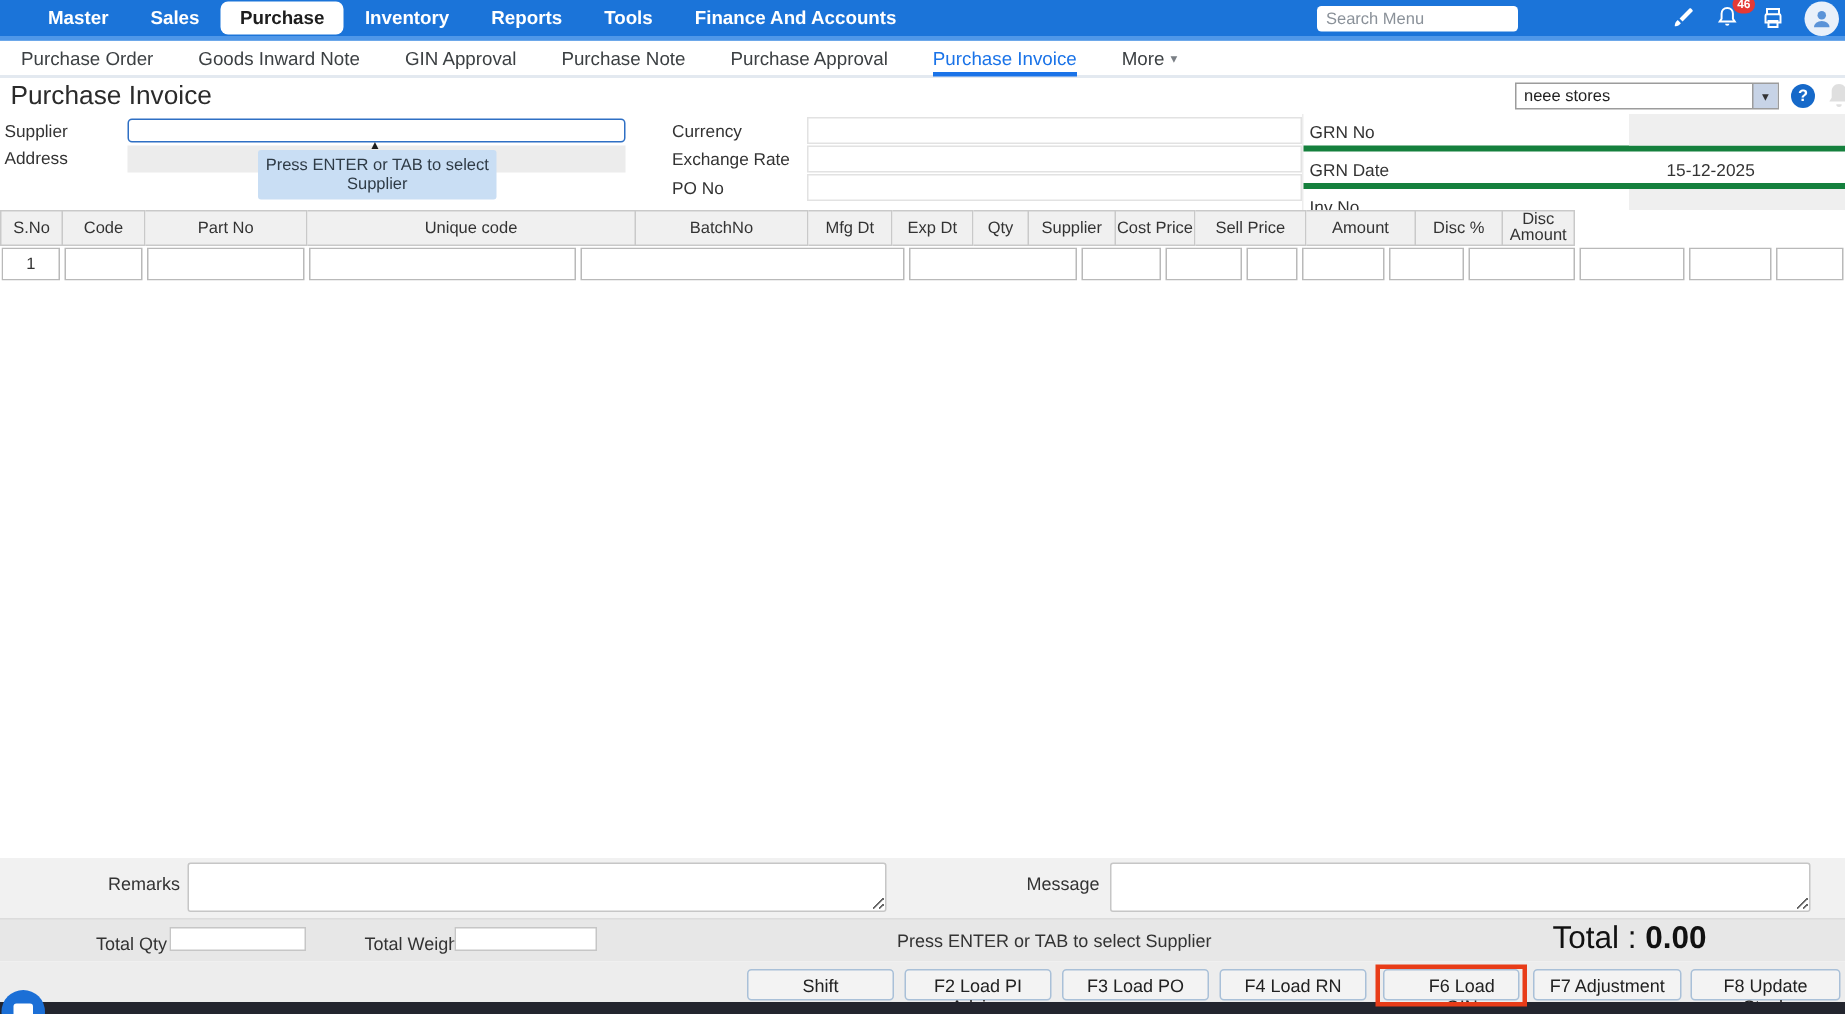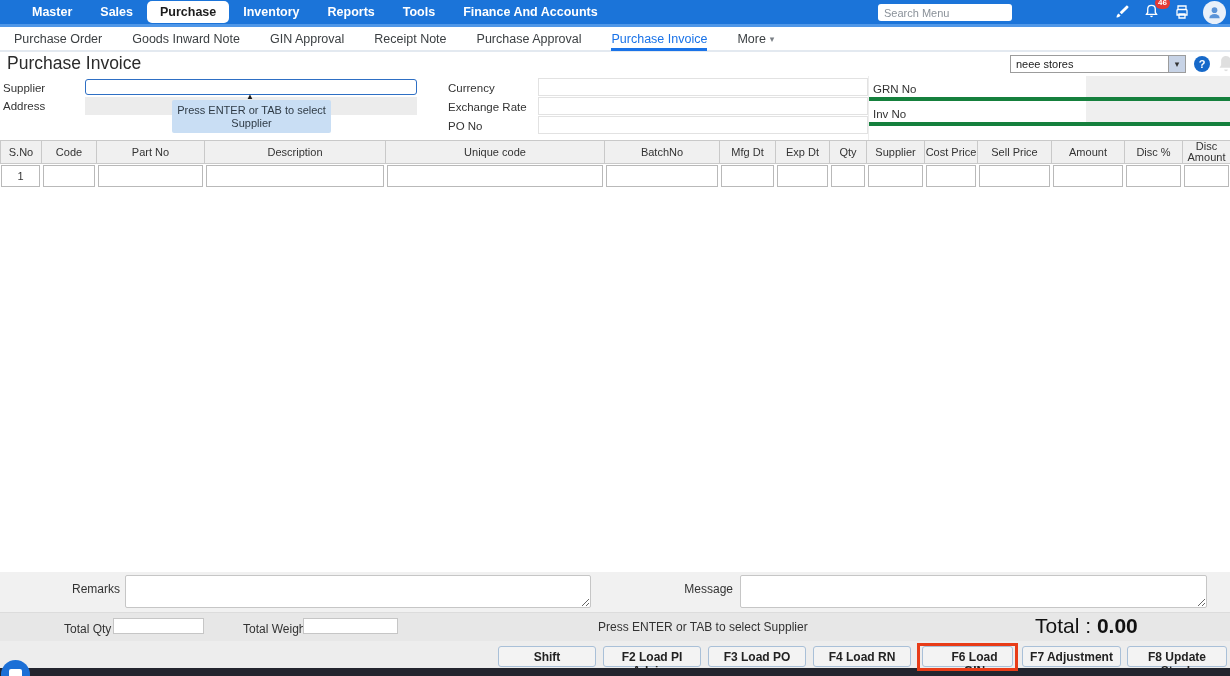--- a/index.html
+++ b/index.html
@@ -76,21 +76,21 @@
   .buttons-strip { position:absolute; left:0; top:641px; width:1230px; height:27px; background:#ededed; }
   .slabel { position:absolute; font-size:12px; color:#333; }
   .ta { position:absolute; top:3px; height:33px; border:1px solid #c6c6c6; border-radius:2px; background:#fff;
         font-family:"Liberation Sans", sans-serif; font-size:11px; padding:2px 4px; resize:both; }
   .tot-input { position:absolute; top:5px; height:16px; border:1px solid #c6c6c6; background:#fff; padding:0 4px; font-size:11px; }
   .status-text { position:absolute; left:598px; top:7px; font-size:12px; color:#333; }
   .grand-total { position:absolute; left:1035px; top:1px; font-size:21px; color:#111; }
   .grand-total b { font-weight:bold; }
 
   .fbtn { position:absolute; top:5px; height:21px; background:#f3f3f3; border:1px solid #a9c0d8; border-radius:3px;
-          font-size:12px; color:#222; text-align:center; padding:3px 6px 0; line-height:14px; cursor:pointer; overflow:visible;font-weight:bold; }
+          font-size:12px; color:#222; text-align:center; padding:3px 6px 0; line-height:14px; cursor:pointer; overflow:visible; }
   .red-highlight { position:absolute; left:917px; top:2px; width:101px; height:28px; border:3px solid #e83c18; z-index:6; pointer-events:none; }
 
   
   .bottom-bar { position:absolute; left:0; top:668px; width:1230px; height:8px; background:#23252e; }
   .chat-bubble { position:absolute; left:1px; top:660px; width:29px; height:29px; border-radius:50%;
                  background:#1b6fd6; z-index:10; cursor:pointer; }
   .chat-bubble .glyph { position:absolute; left:8px; top:9px; width:13px; height:9px; background:#fff; border-radius:2px; }
 </style>
 </head>
 <body>
@@ -130,21 +130,21 @@
           <path fill="#5b93d8" d="M3.5 15a5.5 4.5 0 0111 0z"></path>
         </svg>
     </div>
   </div>
 </div>
 
 <div class="subnav">
   <div class="subnav-item">Purchase Order</div>
   <div class="subnav-item">Goods Inward Note</div>
   <div class="subnav-item">GIN Approval</div>
-  <div class="subnav-item">Receipt Note</div>
+  <div class="subnav-item">Purchase Note</div>
   <div class="subnav-item">Purchase Approval</div>
   <div class="subnav-item active">Purchase Invoice</div>
   <div class="subnav-item">
     <span>More</span>
     <span class="more-caret">▾</span>
   </div>
 </div>
 
 <div class="page-title">Purchase Invoice</div>
 
@@ -174,31 +174,34 @@
   <input class="mid-input" style="top: 21px;">
   <span class="flabel" style="left:448px; top:44px;">PO No</span>
   <input class="mid-input" style="top: 40px;">
 
   <div class="grn-panel">
     <div class="grn-row">
       <span class="flabel">GRN No</span>
       <span class="grn-grey"></span>
     </div>
     <div class="grn-row">
+      <span class="flabel">GRN Date</span>
+      <span class="grn-value">15-12-2025</span>
+    </div>
+    <div class="grn-row">
       <span class="flabel">Inv No</span>
       <span class="grn-grey"></span>
     </div>
   </div>
 </div>
 
 <div class="thead">
   <div class="hcell col0">S.No</div>
   <div class="hcell col1">Code</div>
   <div class="hcell col2">Part No</div>
-  <div class="hcell col3">Description</div>
   <div class="hcell col4">Unique code</div>
   <div class="hcell col5">BatchNo</div>
   <div class="hcell col6">Mfg Dt</div>
   <div class="hcell col7">Exp Dt</div>
   <div class="hcell col8">Qty</div>
   <div class="hcell col9">Supplier</div>
   <div class="hcell col10">Cost Price</div>
   <div class="hcell col11">Sell Price</div>
   <div class="hcell col12">Amount</div>
   <div class="hcell col13">Disc %</div>

